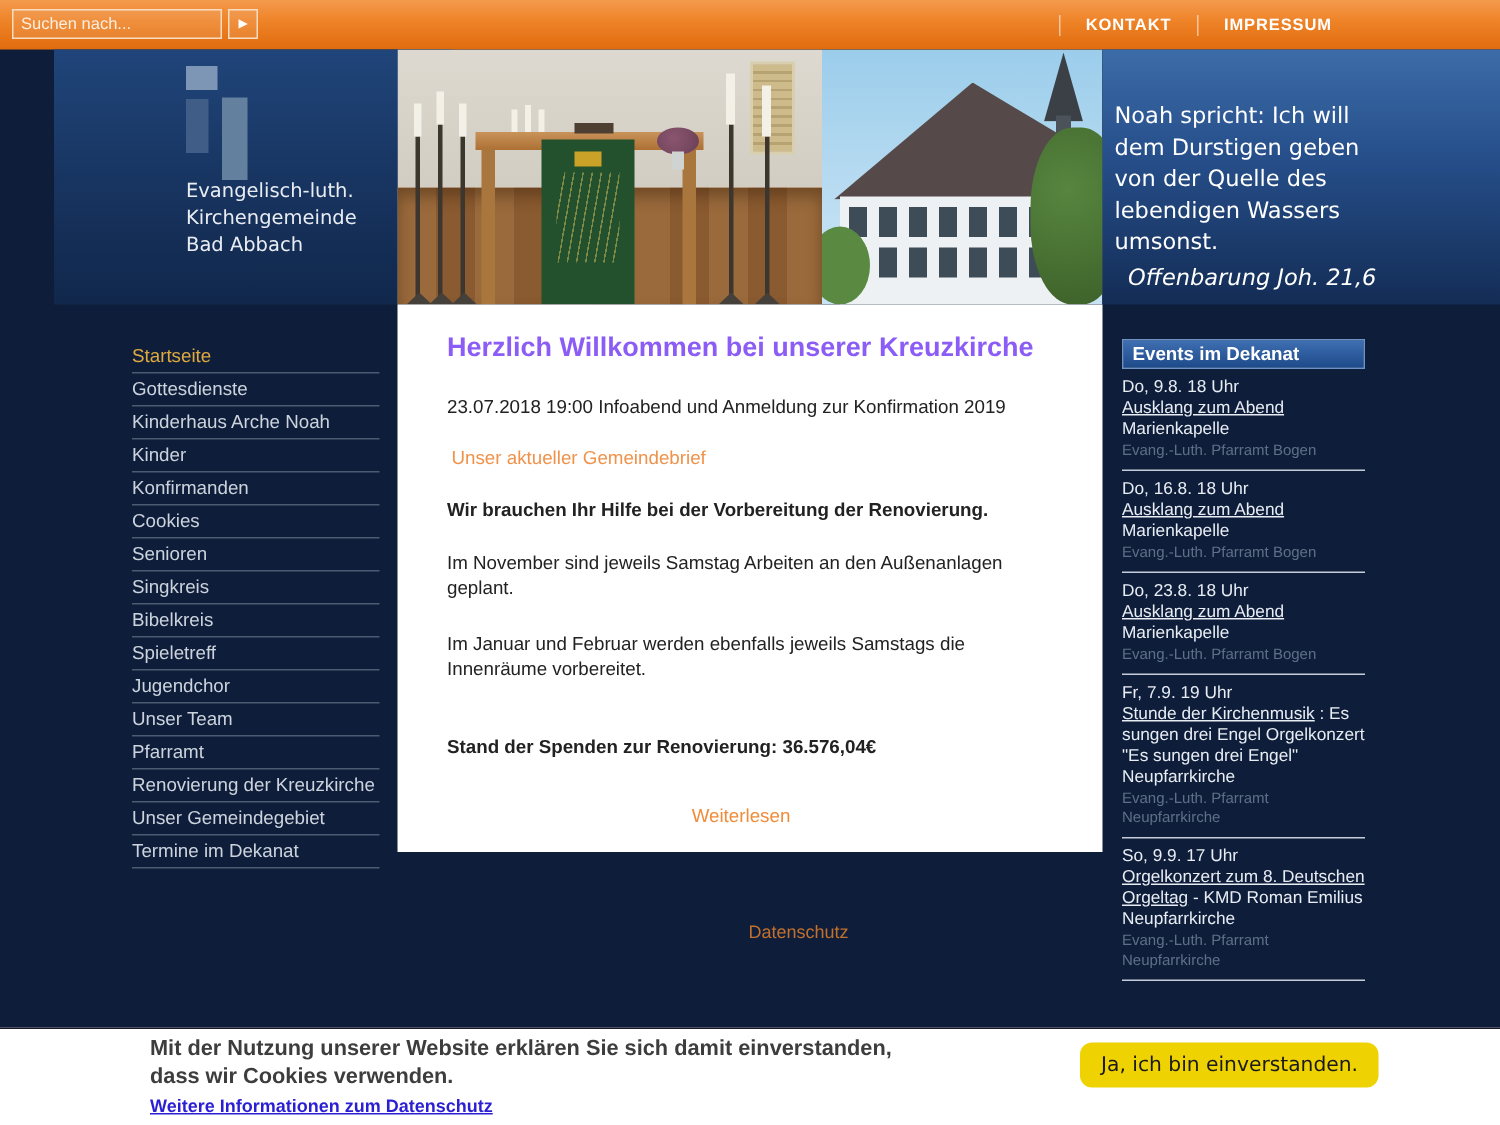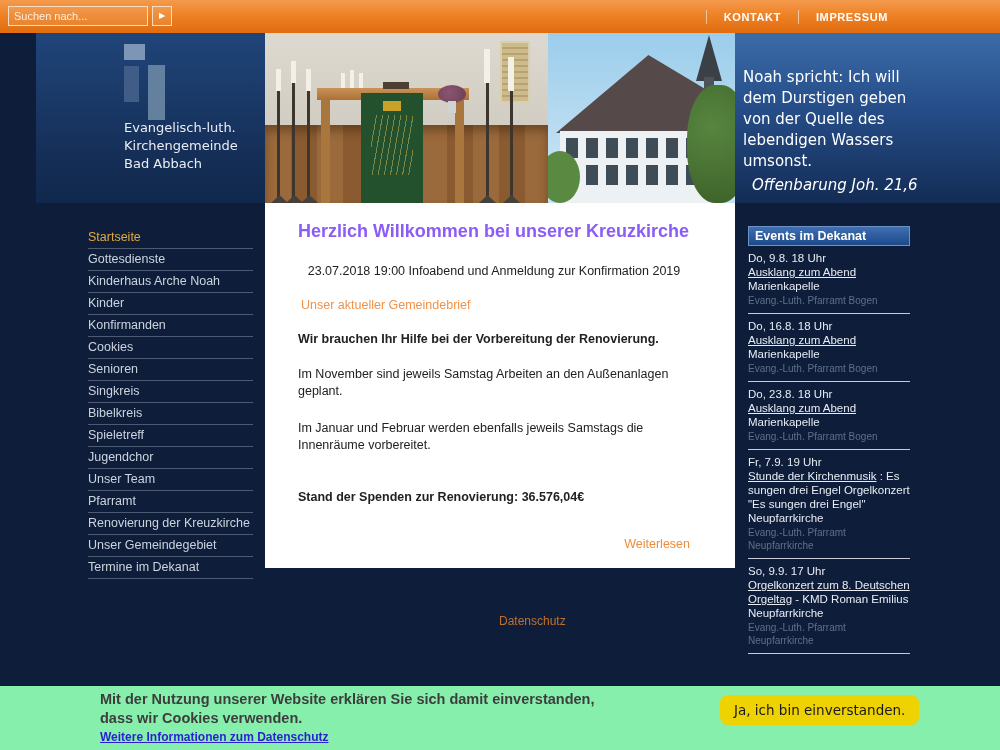--- a/index.html
+++ b/index.html
@@ -76,48 +76,48 @@
           background:#5a8a42;}
   
   .nav{position:absolute;left:88px;top:227px;width:165px;}
   .nav-item{font-size:12.5px;color:#ccd3dd;line-height:14px;padding:3px 0 4px;
           border-bottom:1px solid #4d5a71;white-space:nowrap;cursor:pointer;}
   .nav-item.active{color:#dfa93f;}
   
   .article{position:absolute;left:265px;top:203px;width:470px;height:365px;background:#fff;
           box-sizing:border-box;padding:0 45px 0 33px;overflow:hidden;color:#222;}
   .article h1{margin:18px 0 0;color:#8b5cf6;font-size:18px;font-weight:bold;white-space:nowrap;}
-  .art-intro{margin:22px 0 0;font-size:12.5px;text-align:center;}
+  .art-intro{margin:22px 0 0;font-size:12.5px;}
   .art-link{display:inline-block;margin:20px 0 0 3px;font-size:12.5px;color:#f0924a;
           text-decoration:none;cursor:pointer;}
   .art-bold{margin:19px 0 0;font-size:12.5px;font-weight:bold;}
   .art-p{margin:20px 0 0;font-size:12.5px;line-height:17px;}
   .art-donate{margin:36px 0 0;font-size:12.5px;font-weight:bold;}
-  .read-more-row{margin:30px 0 0;text-align:right;}
+  .read-more-row{margin:30px 0 0;text-align:center;}
   .read-more{color:#ef8c3a;font-size:12.5px;text-decoration:none;cursor:pointer;}
   .rss{display:inline-block;margin:16px 0 0;width:14px;height:14px;background:#ee7f2d;
           border-radius:3px;position:relative;cursor:pointer;}
   .rss::before{content:'';position:absolute;left:3px;bottom:3px;width:3px;height:3px;
           background:#fff;border-radius:50%;}
   .rss::after{content:'';position:absolute;left:3px;bottom:3px;width:8px;height:8px;
           border:2px solid #fff;border-left:none;border-bottom:none;
           border-radius:0 100% 0 0;box-sizing:border-box;}
   
   .events{position:absolute;left:748px;top:226px;width:162px;}
   .events-title{background:linear-gradient(180deg,#3f6fb2,#1d4a8a);border:1px solid #6b93c8;
           color:#fff;font-weight:bold;font-size:12.5px;padding:2px 6px;}
   .event{border-bottom:1px solid #c6cdd8;padding:5px 0 6px;}
   .ev-line{color:#e8ecf3;font-size:11.5px;line-height:14px;}
   .ev-link{color:#e8ecf3;text-decoration:underline;cursor:pointer;}
   .ev-org{color:#5e7088;font-size:10px;line-height:13px;margin-top:1px;}
   
   .datenschutz{position:absolute;left:465px;top:614px;color:#c2702d;font-size:12px;
           text-decoration:none;cursor:pointer;margin-left:34px;}
   
-  .cookie{position:absolute;left:0;top:685px;width:1000px;height:65px;background:#86efac;
+  .cookie{position:absolute;left:0;top:685px;width:1000px;height:65px;background:#ffffff;
           border-top:1px solid #191926;box-sizing:border-box;}
   .cookie-text{position:absolute;left:100px;top:4px;font-size:14.5px;font-weight:bold;
           color:#3d3d3d;line-height:19px;}
   .cookie-link{position:absolute;left:100px;top:44px;color:#2b1fd4;font-size:12px;
           font-weight:bold;text-decoration:underline;cursor:pointer;}
   .cookie-btn{position:absolute;left:720px;top:9px;background:#eed202;border:none;
           border-radius:8px;padding:7px 14px;font-size:13.5px;color:#1a1a1a;
           font-family:"DejaVu Sans",sans-serif;cursor:pointer;}
 </style>
 </head>

